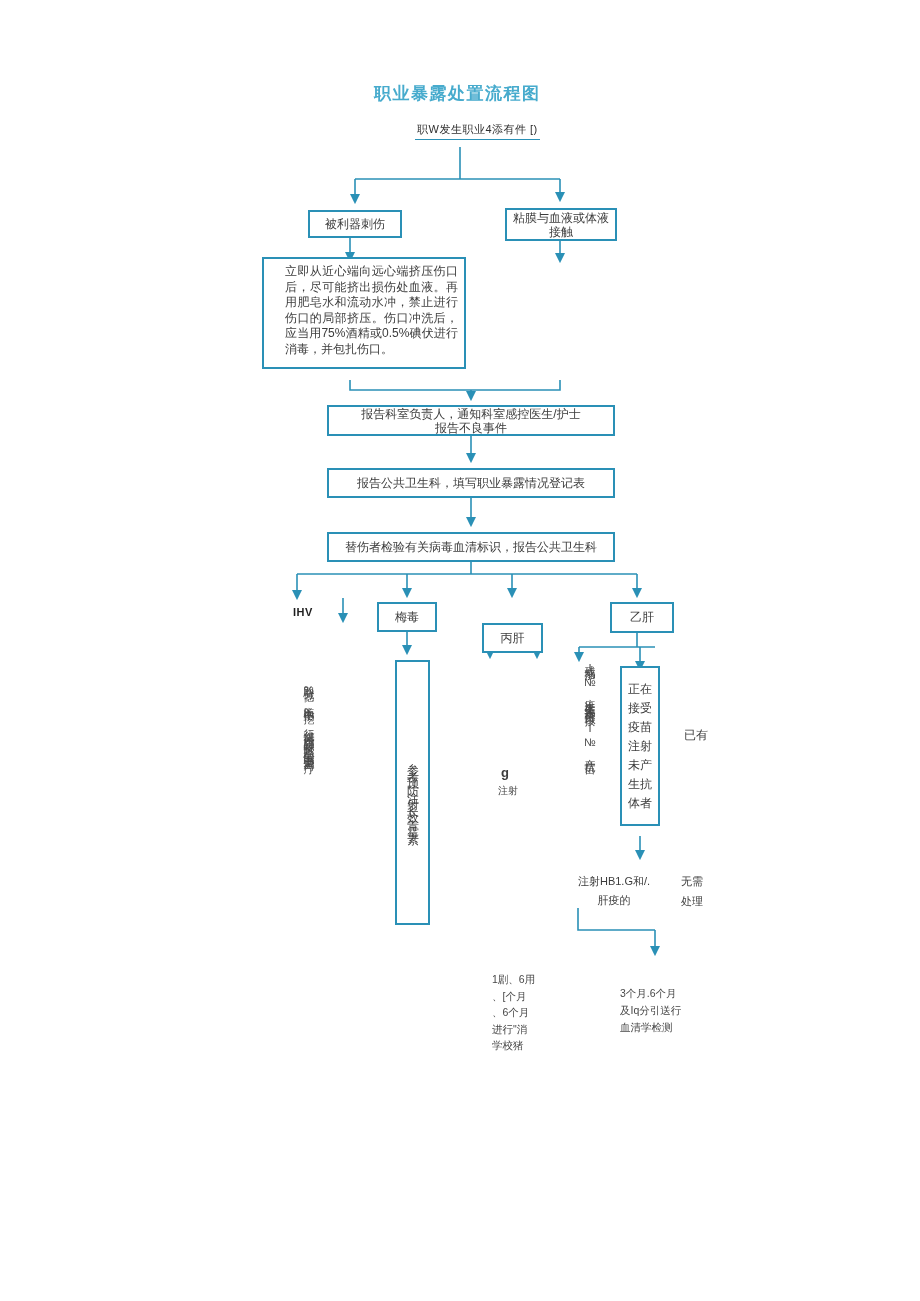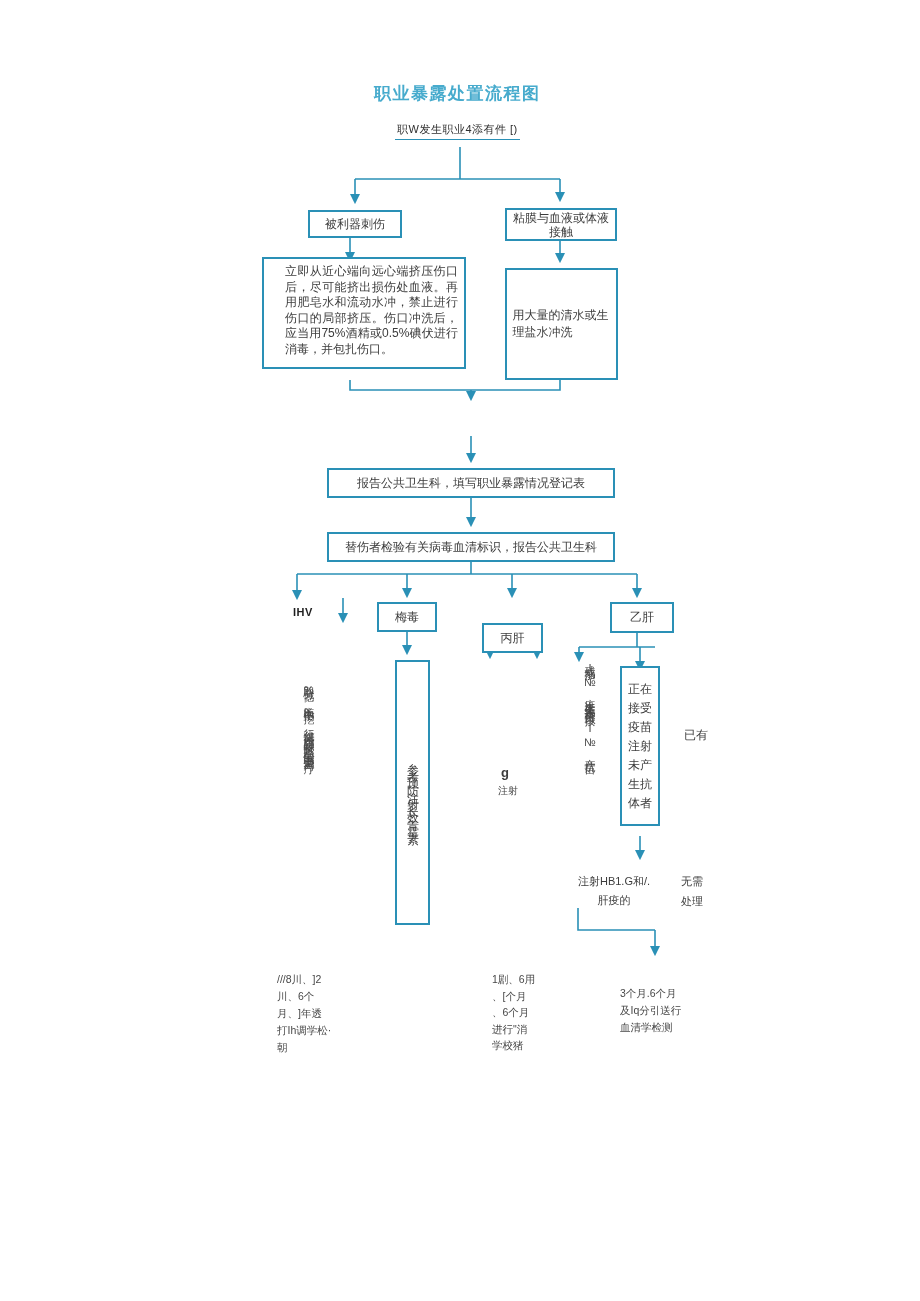--- a/index.html
+++ b/index.html
@@ -71,34 +71,32 @@
       <path d="M579,647 V659" marker-end="url(#arr)"></path>
       <path d="M640,647 V668" marker-end="url(#arr)"></path>
       <path d="M640,836 V857" marker-end="url(#arr)"></path>
       <path d="M578,908 V930 H655"></path>
       <path d="M655,930 V953" marker-end="url(#arr)"></path>
     </g>
   </svg>
 
   <div class="abs title" style="left:374px; top:82px;">职业暴露处置流程图</div>
 
-  <div class="abs subtitle" style="left:395px; top:122px;">职W发生职业4添有件 [)</div>
+  <div class="abs subtitle" style="left:415px; top:122px;">职W发生职业4添有件 [)</div>
 
   <div class="box" style="left:308px; top:210px; width:94px; height:28px;">被利器刺伤</div>
 
   <div class="box pre" style="left:505px; top:208px; width:112px; height:33px; line-height:14px;">粘膜与血液或体液
 接触</div>
 
   <div class="box block wound" style="left:262px; top:257px; width:204px; height:112px;padding-left:21px;">立即从近心端向远心端挤压伤口后，尽可能挤出损伤处血液。再用肥皂水和流动水冲，禁止进行伤口的局部挤压。伤口冲洗后，应当用75%酒精或0.5%碘伏进行消毒，并包扎伤口。</div>
 
-  <div class="box" style="left:505px; top:268px; width:113px; height:112px;">
-    <span class="rinse-inner pre">用大量的清水或生
-理盐水冲洗</span>
-  </div>
 
+  <div class="box pre" style="left:327px; top:405px; width:288px; height:31px; line-height:14px;">报告科室负责人，通知科室感控医生/护士
+报告不良事件</div>
 
   <div class="box" style="left:327px; top:468px; width:288px; height:30px;">报告公共卫生科，填写职业暴露情况登记表</div>
 
   <div class="box" style="left:327px; top:532px; width:288px; height:30px;">替伤者检验有关病毒血清标识，报告公共卫生科</div>
 
   <div class="abs branch-label" style="left:293px; top:606px;">IHV</div>
 
   <div class="box" style="left:377px; top:602px; width:60px; height:30px;">梅毒</div>
 
   <div class="box" style="left:482px; top:602px; width:61px; height:30px;margin-top:21px;">丙肝</div>
@@ -121,25 +119,20 @@
   </div>
 
   <div class="abs" style="left:684px; top:727px; font-size:12px; color:#3c3c3c;">已有</div>
 
   <div class="abs pre" style="left:566px; top:872px; width:96px; text-align:center; font-size:11px; line-height:19px; color:#3c3c3c;">注射HB1.G和/.
 肝疫的</div>
 
   <div class="abs pre" style="left:678px; top:871px; width:28px; text-align:center; font-size:11px; line-height:20px; color:#3c3c3c;">无需
 处理</div>
 
-  <div class="abs pre small-note" style="left:277px; top:971px; width:66px;">///8川、]2
-川、6个
-月、]年透
-打Ih调学松·
-朝</div>
 
   <div class="abs pre small-note" style="left:492px; top:971px; width:54px; line-height:16.5px;">1剧、6用
 、[个月
 、6个月
 进行"消
 学校猪</div>
 
   <div class="abs pre small-note" style="left:620px; top:985px; width:76px;">3个月.6个月
 及Iq分引送行
 血清学检测</div>

